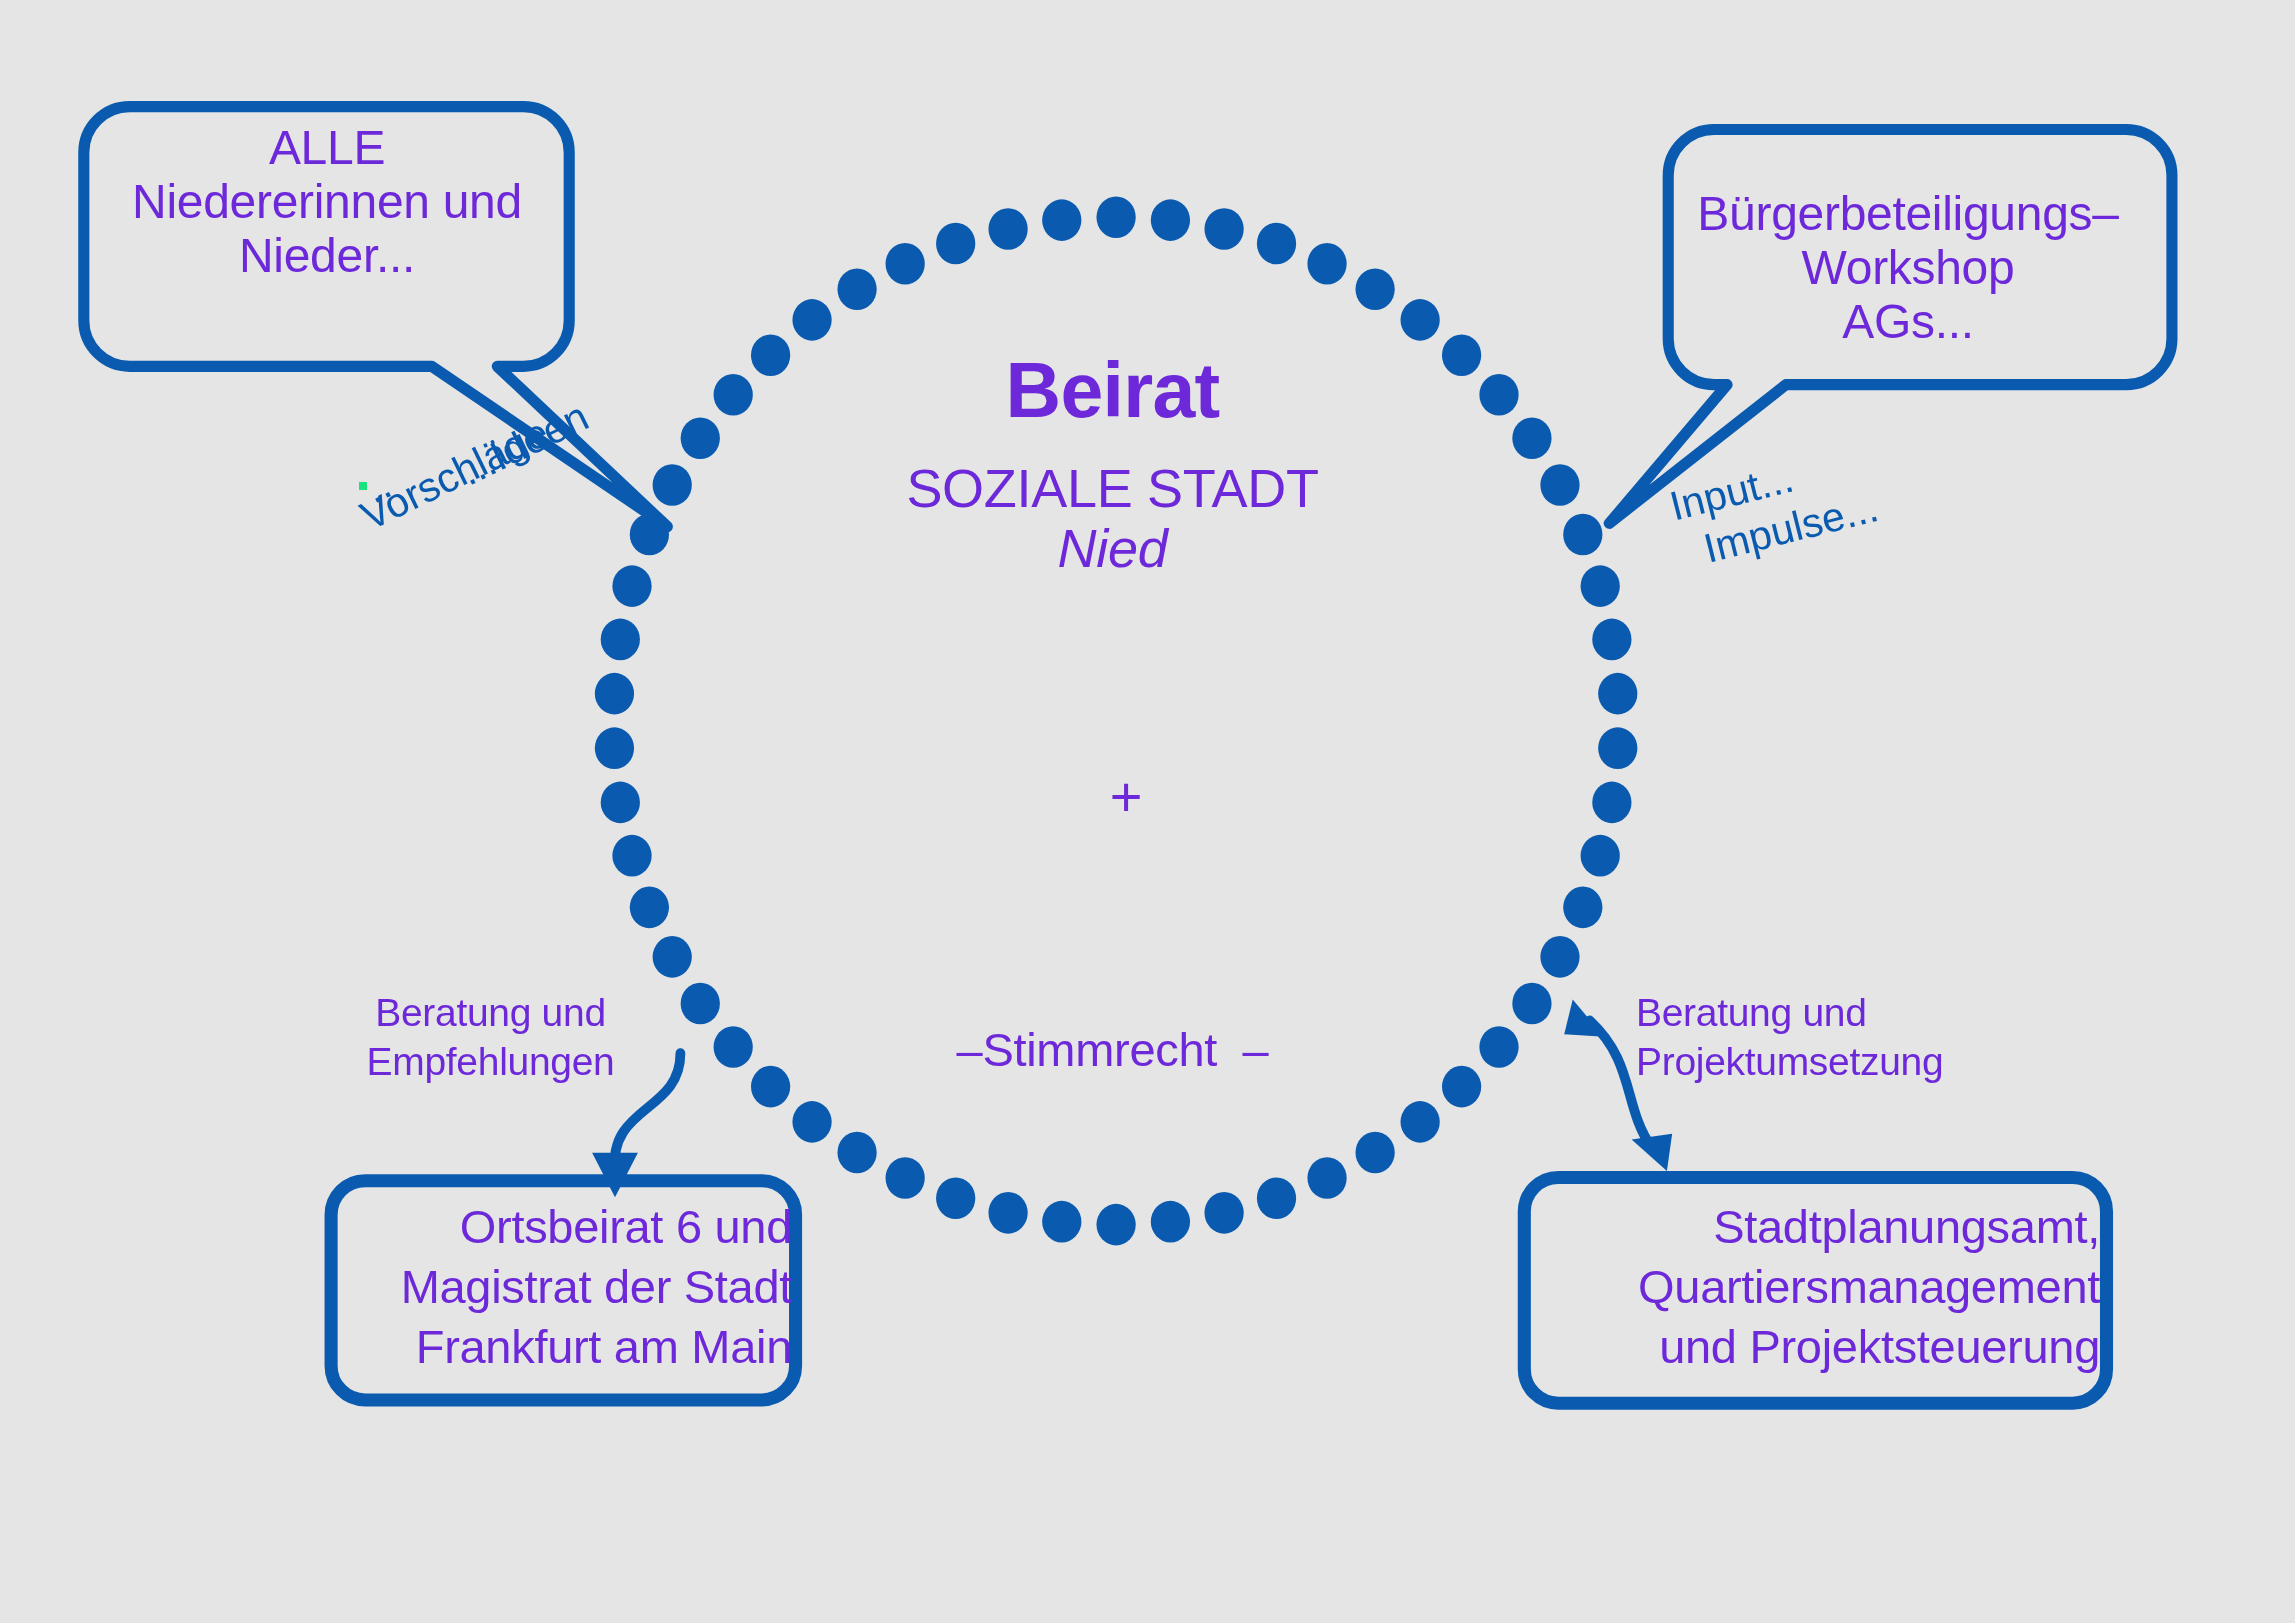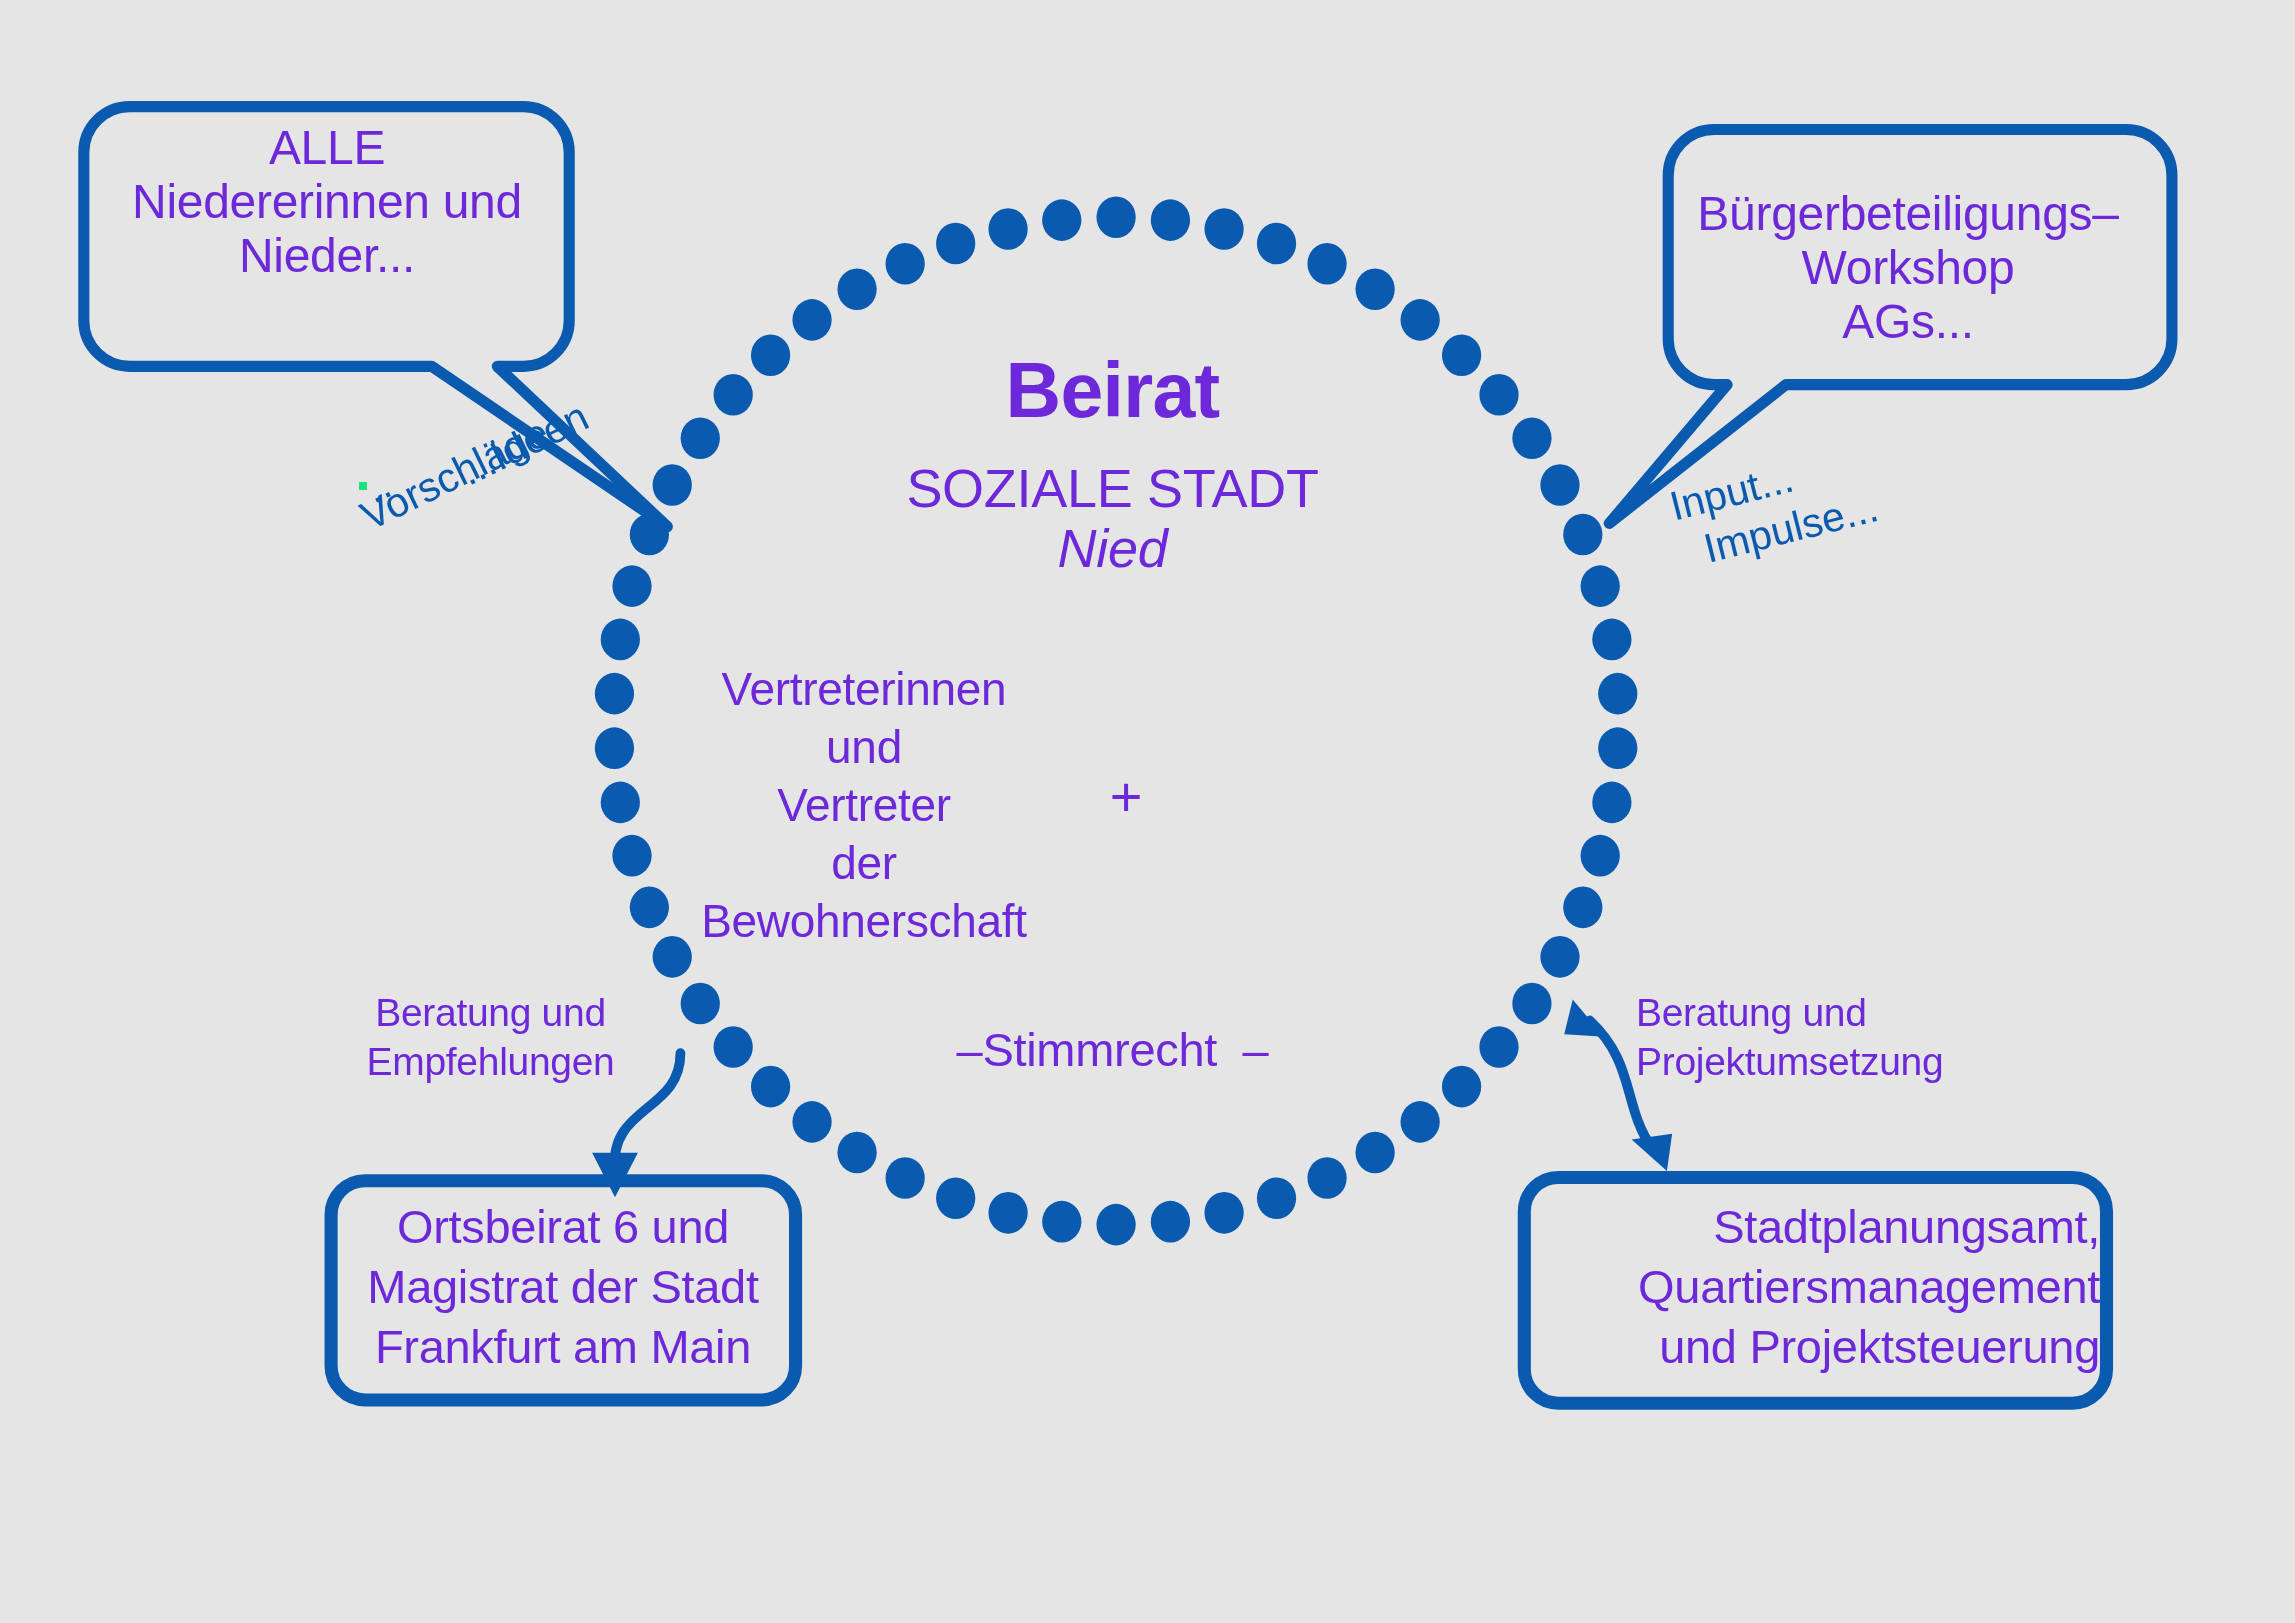--- a/index.html
+++ b/index.html
@@ -119,21 +119,21 @@
   }
   #lbl-br{
     left:1636px; top:988px; width:340px;
     font-size:39px; line-height:1.26;
     text-align:left;
   }
 
   
   #box-bl-text{
     left:334px; top:1197px; width:458px;
-    font-size:47px; line-height:1.28;
+    font-size:47px; line-height:1.28;text-align:right;
   }
   #box-br-text{
     left:1531px; top:1197px; width:569px;
     font-size:47px; line-height:1.28;text-align:right;
   }
 </style>
 </head>
 <body>
 
 <div id="stage">
@@ -241,25 +241,20 @@
   <div class="txt" id="bubble-tr-text">Bürgerbeteiligungs–
 Workshop
 AGs...</div>
 
   <div class="txt" id="title-main">Beirat</div>
 
   <div class="txt" id="title-sub">SOZIALE STADT</div>
 
   <div class="txt" id="title-sub2">Nied</div>
 
-  <div class="txt" id="col-left">Vertreterinnen
-und
-Vertreter
-der
-Bewohnerschaft</div>
 
   <div class="txt" id="plus-sign">+</div>
 
 
   <div class="txt" id="stimmrecht">–Stimmrecht  –</div>
 
   <div class="rot" id="ann-dots">..</div>
 
   <div id="green-dot"></div>
 

